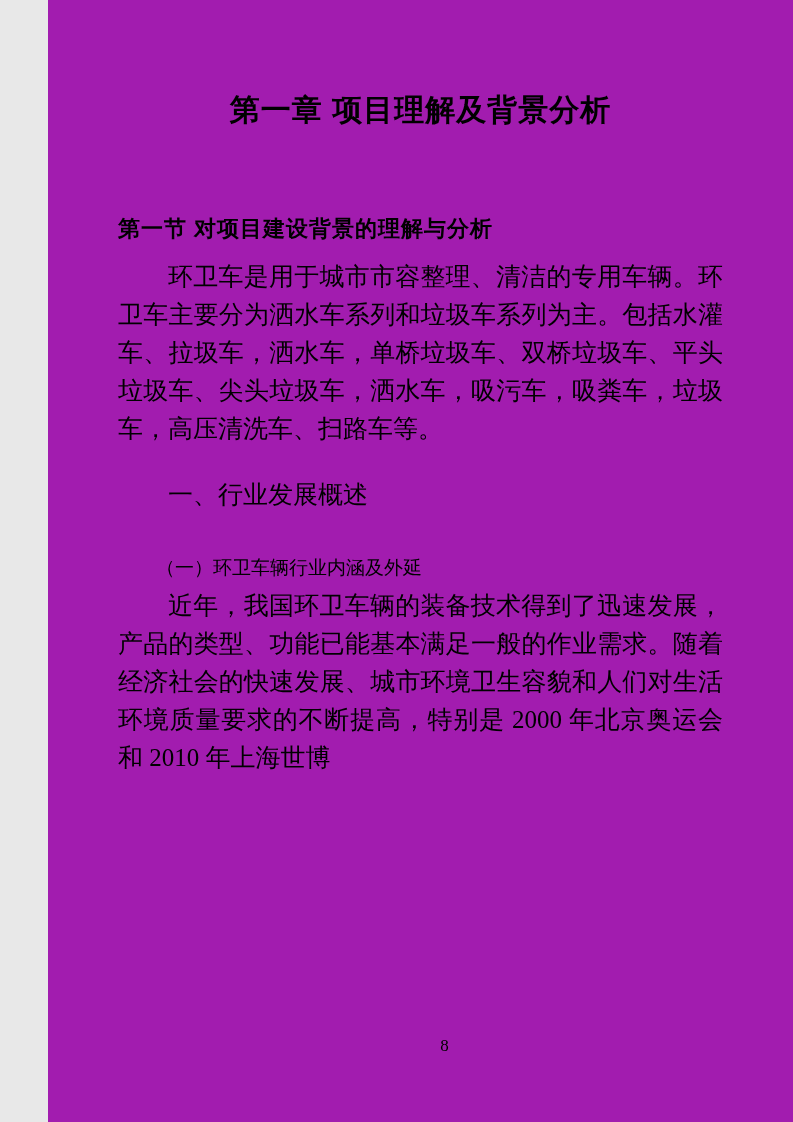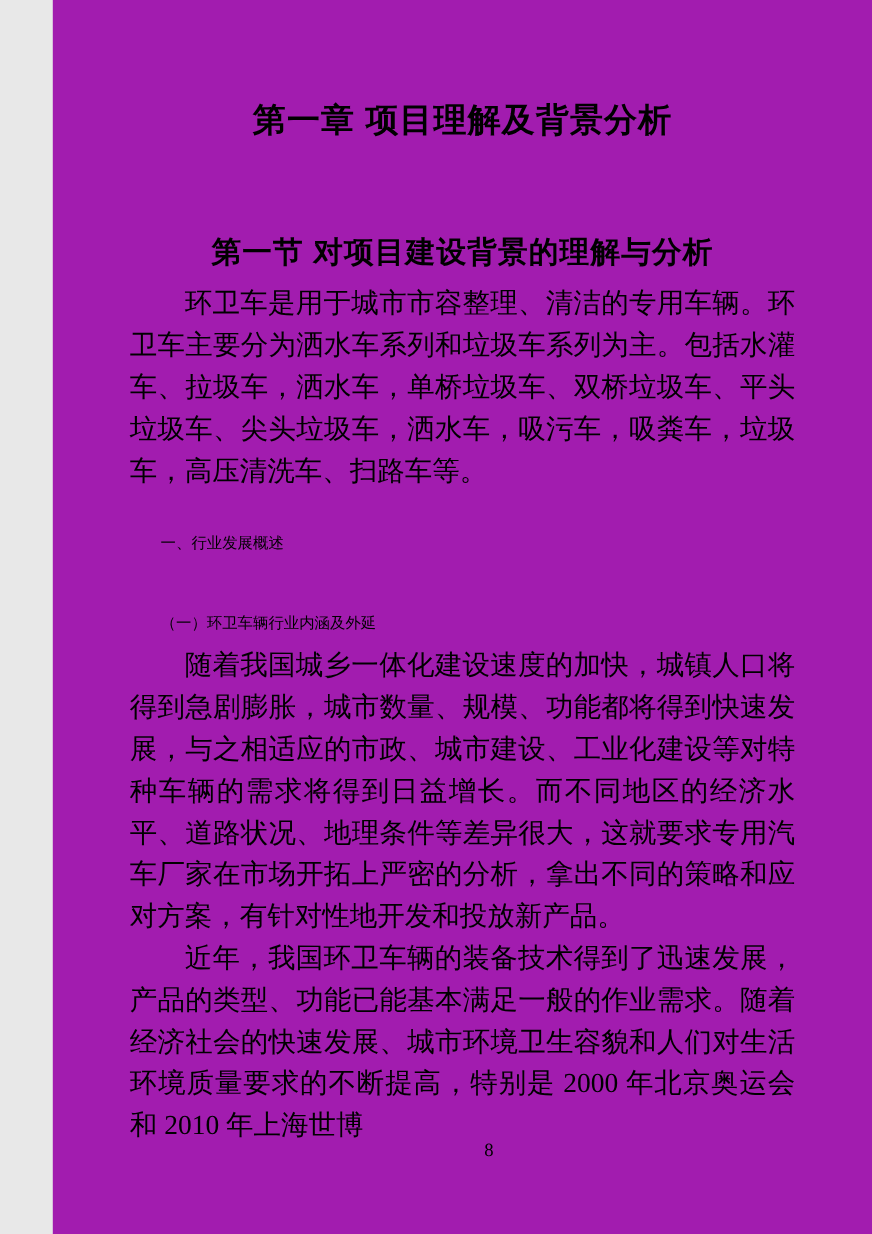--- a/index.html
+++ b/index.html
@@ -21,45 +21,45 @@
   .chapter-title {
     font-family: "Liberation Sans", "DejaVu Sans", sans-serif;
     font-size: 30px;
     font-weight: bold;
     line-height: 36px;
     text-align: center;
     letter-spacing: 1px;
   }
   .section-title {
     font-family: "Liberation Sans", "DejaVu Sans", sans-serif;
-    font-size: 27px;
+    font-size: 22px;
     font-weight: bold;
     line-height: 30px;
-    text-align: center;
+    text-align: left;
     margin-top: 86px;
     letter-spacing: 1px;
   }
   .body-para {
     font-size: 25px;
     line-height: 38px;
     text-align: justify;
     text-indent: 2em;
     word-break: break-all;
   }
   .para-first {
     margin-top: 14px;
   }
   .inline-heading {
-    font-size: 14px;
+    font-size: 25px;
     line-height: 38px;
     text-indent: 2em;
     margin-top: 28px;
   }
   .inline-subheading {
-    font-size: 14px;
+    font-size: 19px;
     line-height: 38px;
     text-indent: 2em;
     margin-top: 35px;
   }
   .page-number {
     position: absolute;
     left: 0;
     right: 0;
     bottom: 66px;
     text-align: center;
@@ -75,19 +75,18 @@
   <h1 class="chapter-title">第一章 项目理解及背景分析</h1>
 
   <h2 class="section-title">第一节 对项目建设背景的理解与分析</h2>
 
   <p class="body-para para-first">环卫车是用于城市市容整理、清洁的专用车辆。环卫车主要分为洒水车系列和垃圾车系列为主。包括水灌车、拉圾车，洒水车，单桥垃圾车、双桥垃圾车、平头垃圾车、尖头垃圾车，洒水车，吸污车，吸粪车，垃圾车，高压清洗车、扫路车等。</p>
 
   <p class="inline-heading">一、行业发展概述</p>
 
   <p class="inline-subheading">（一）环卫车辆行业内涵及外延</p>
 
-  <p class="body-para">随着我国城乡一体化建设速度的加快，城镇人口将得到急剧膨胀，城市数量、规模、功能都将得到快速发展，与之相适应的市政、城市建设、工业化建设等对特种车辆的需求将得到日益增长。而不同地区的经济水平、道路状况、地理条件等差异很大，这就要求专用汽车厂家在市场开拓上严密的分析，拿出不同的策略和应对方案，有针对性地开发和投放新产品。</p>
 
   <p class="body-para">近年，我国环卫车辆的装备技术得到了迅速发展，产品的类型、功能已能基本满足一般的作业需求。随着经济社会的快速发展、城市环境卫生容貌和人们对生活环境质量要求的不断提高，特别是 2000 年北京奥运会和 2010 年上海世博</p>
 
   <div class="page-number">8</div>
 
 </div>
 
 </body></html>

